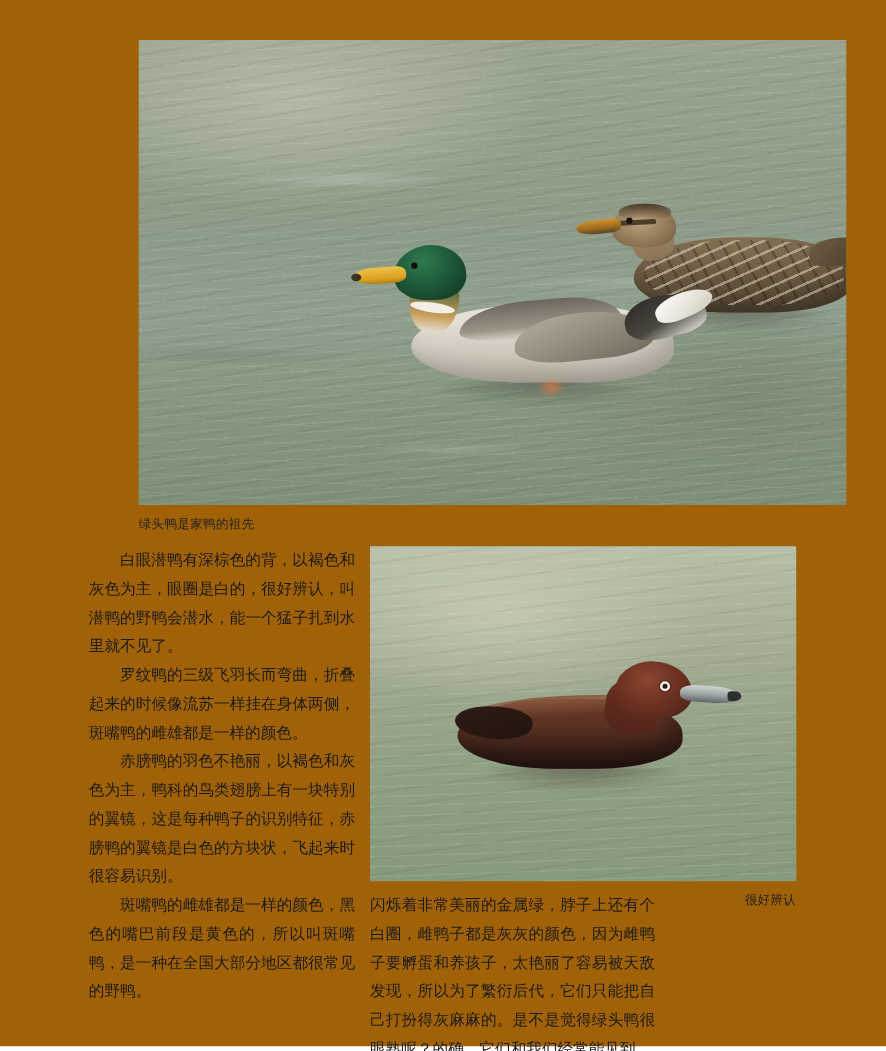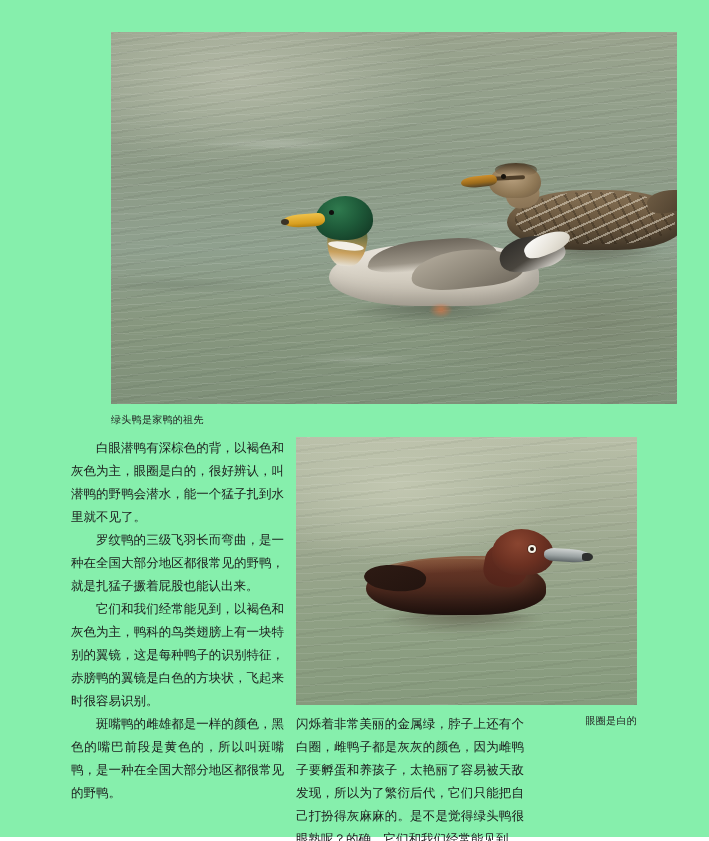--- a/index.html
+++ b/index.html
@@ -14,21 +14,21 @@
     font-family: "Liberation Sans", sans-serif;
     color: #1a1a1a;
     overflow: hidden;
   }
 
   .page {
     position: absolute;
     left: 0; top: 0;
     width: 709px;
     height: 837px;
-    background: #86efac;
+    background: #a16207;
   }
 
   
   .hero-figure {
     position: absolute;
     left: 71px;
     top: 16px;
     width: 566px;
   }
   .hero-photo {
@@ -373,22 +373,22 @@
         <div class="dm-bill-tip"></div>
       </div>
 
       <div class="foot"></div>
     </div>
     <figcaption class="caption">绿头鸭是家鸭的祖先</figcaption>
   </figure>
 
   <div class="col-left">
     <p>白眼潜鸭有深棕色的背，以褐色和灰色为主，眼圈是白的，很好辨认，叫潜鸭的野鸭会潜水，能一个猛子扎到水里就不见了。</p>
-    <p>罗纹鸭的三级飞羽长而弯曲，是一种在全国大部分地区都很常见的野鸭，就是扎猛子撅着屁股也能认出来。</p>
-    <p>它们和我们经常能见到，以褐色和灰色为主，鸭科的鸟类翅膀上有一块特别的翼镜，这是每种鸭子的识别特征，赤膀鸭的翼镜是白色的方块状，飞起来时很容易识别。</p>
+    <p>罗纹鸭的三级飞羽长而弯曲，折叠起来的时候像流苏一样挂在身体两侧，斑嘴鸭的雌雄都是一样的颜色。</p>
+    <p>赤膀鸭的羽色不艳丽，以褐色和灰色为主，鸭科的鸟类翅膀上有一块特别的翼镜，这是每种鸭子的识别特征，赤膀鸭的翼镜是白色的方块状，飞起来时很容易识别。</p>
     <p>斑嘴鸭的雌雄都是一样的颜色，黑色的嘴巴前段是黄色的，所以叫斑嘴鸭，是一种在全国大部分地区都很常见的野鸭。</p>
 
   </div>
 
   <div class="col-right">
     <figure class="side-photo" style="margin:0">
       <div class="sp-water"></div>
       <div class="sp-ripples"></div>
       <div class="pochard">
         <div class="po-reflect"></div>
@@ -403,17 +403,17 @@
         <div class="po-bill-tip"></div>
       </div>
     </figure>
   </div>
 
   <div class="right-flow">
     <div class="side-caption-row">
       <div class="side-text">
         <p>闪烁着非常美丽的金属绿，脖子上还有个白圈，雌鸭子都是灰灰的颜色，因为雌鸭子要孵蛋和养孩子，太艳丽了容易被天敌发现，所以为了繁衍后代，它们只能把自己打扮得灰麻麻的。是不是觉得绿头鸭很眼熟呢？的确，它们和我们经常能见到</p>
       </div>
-      <div class="side-cap">眼圈是白的</div>
+      <div class="side-cap">很好辨认</div>
     </div>
   </div>
 
 </div>
 
 </body></html>

